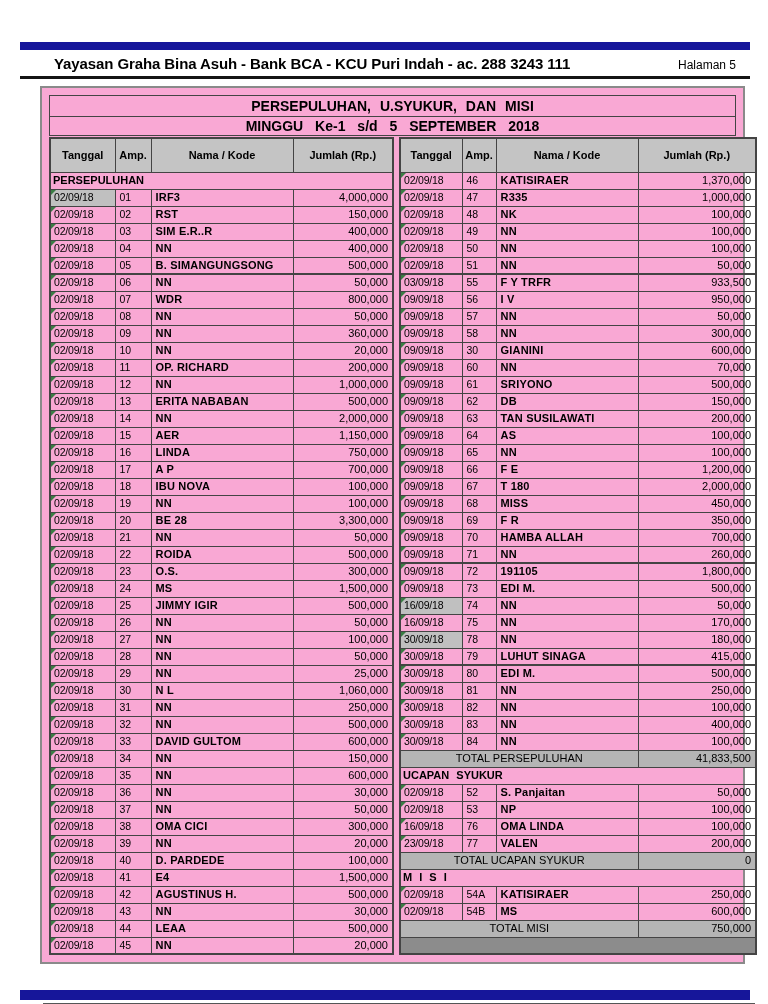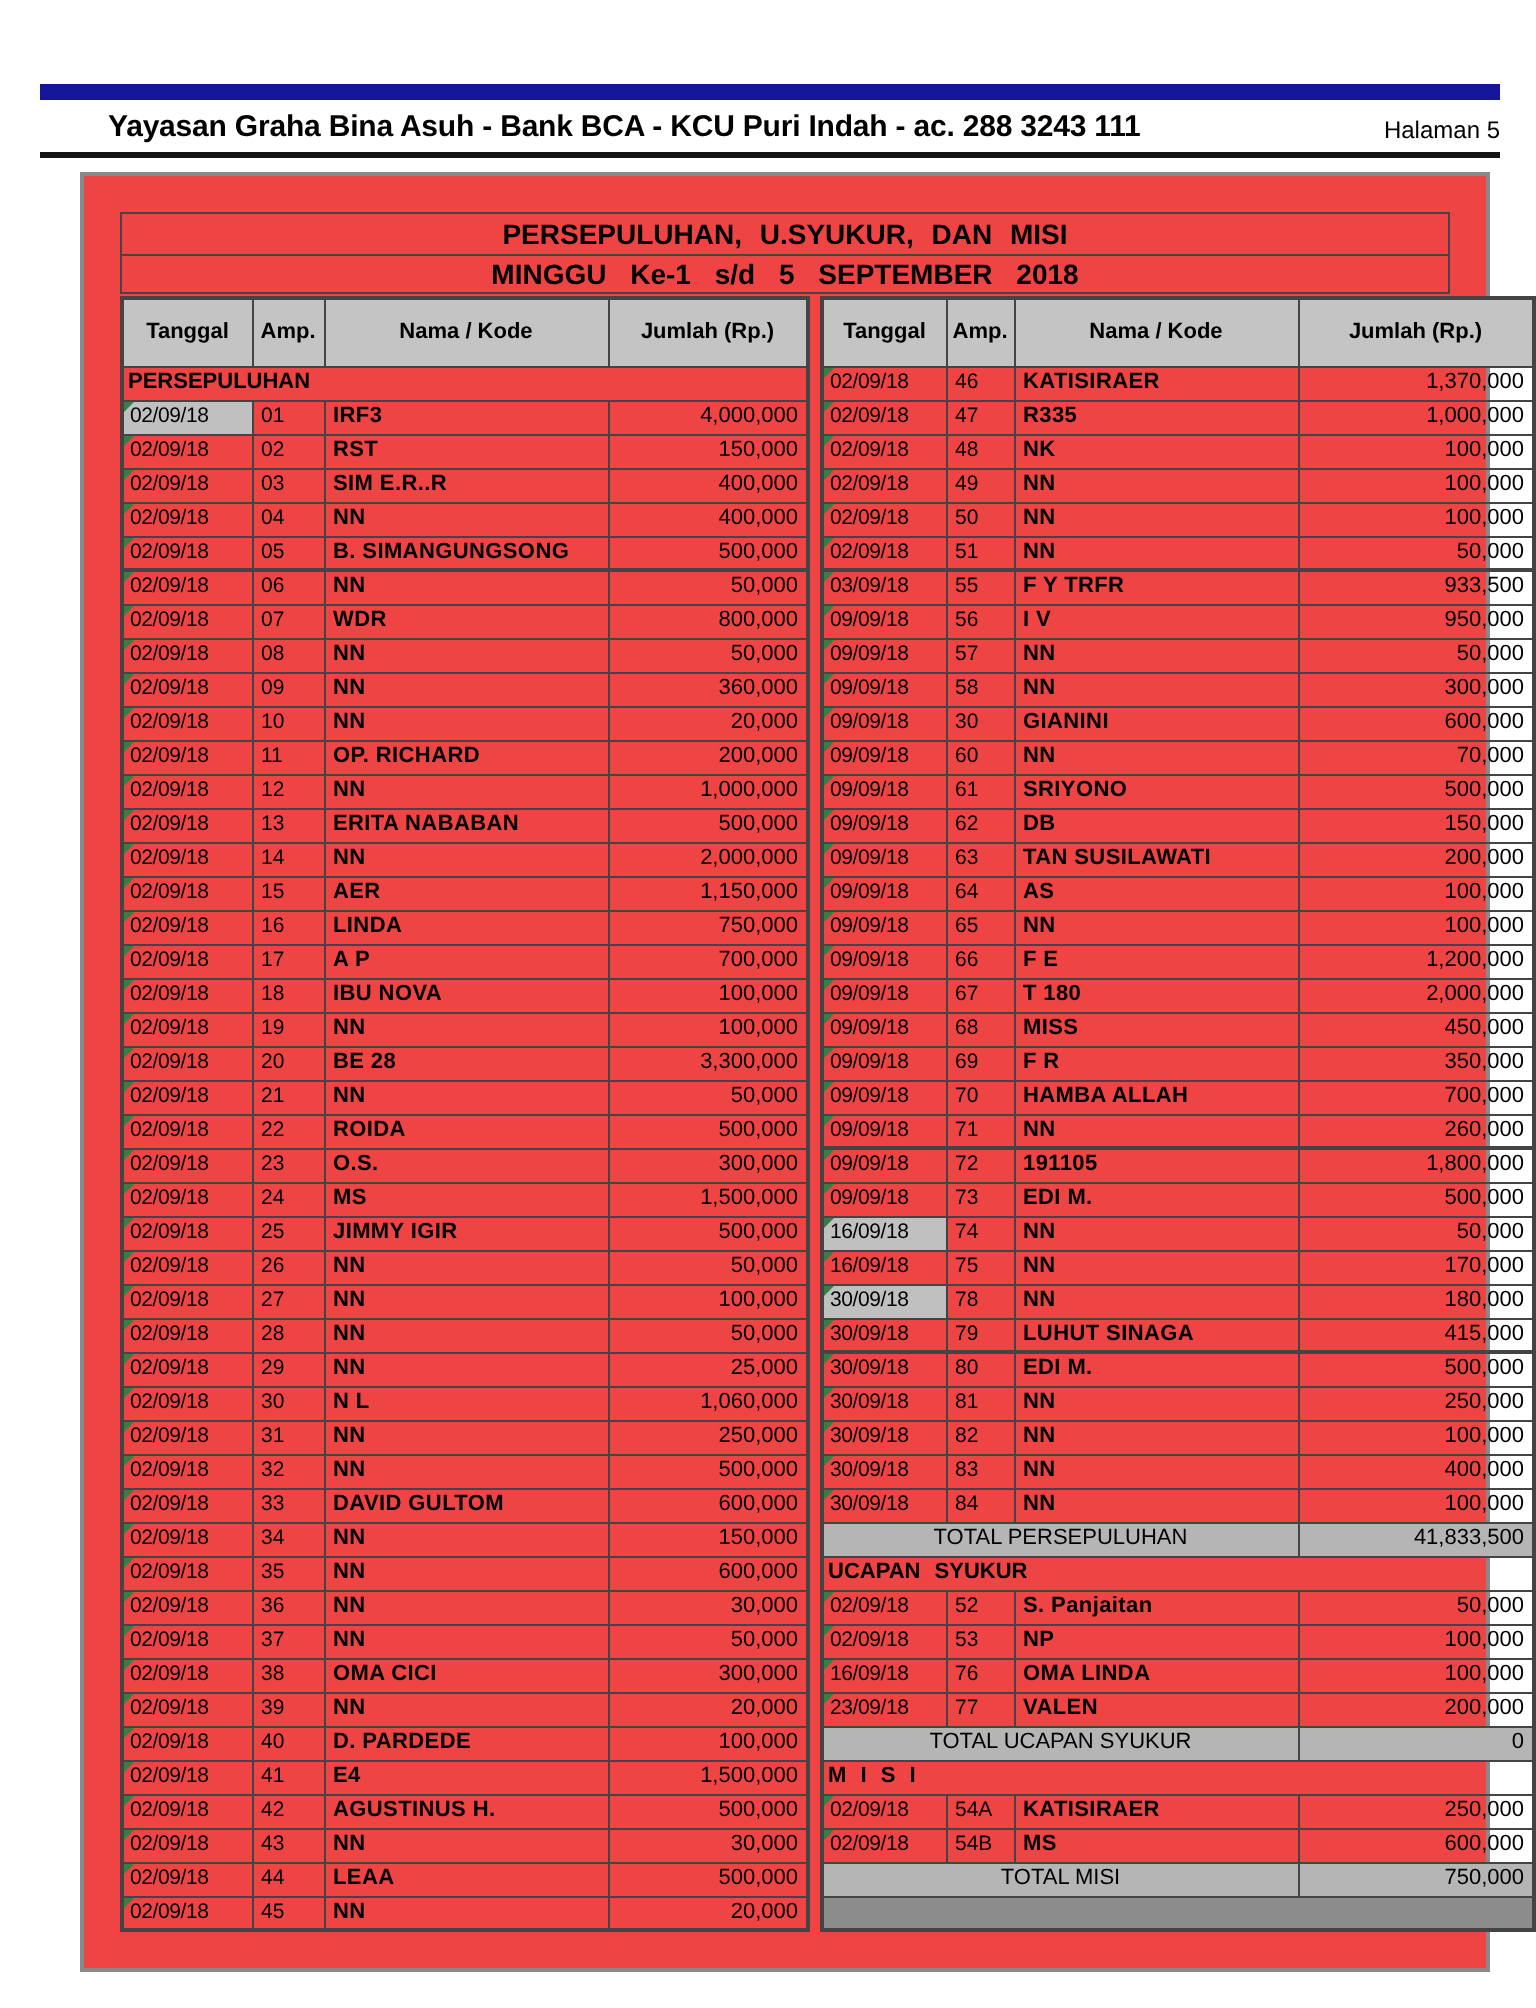--- a/index.html
+++ b/index.html
@@ -7,26 +7,26 @@
     --bar-gray:#8c8c8c; --hl-gray:#c0c0c0; --tri-green:#3a7d44;
     --line:#444;
   }
   *{box-sizing:border-box;}
   html,body{margin:0;padding:0;}
   body{
     width:768px;height:1004px;overflow:hidden;background:#fff;
     font-family:"Liberation Sans","DejaVu Sans",sans-serif;color:#000;
   }
   .top-bar{height:8px;background:var(--navy);margin:42px 18px 0 20px;}
-  .header-line{display:flex;align-items:flex-end;margin:5px 14px 0 54px;}
+  .header-line{display:flex;align-items:flex-end;margin:5px 28px 0 54px;}
   .header-title{flex:1;font-size:15px;font-weight:bold;letter-spacing:-0.1px;white-space:nowrap;}
   .page-num{font-size:12px;font-weight:400;padding-right:4px;}
   .header-rule{height:3px;background:#141414;margin:4px 18px 0 20px;}
 
-  .report-box{margin:7px 23px 0 40px;border:2px solid #8a8a8a;padding:18px;background:#ef4444;}
+  .report-box{margin:7px 23px 0 40px;border:2px solid #8a8a8a;padding:7px;background:#f9a8d4;}
   .report-title{border:1px solid var(--line);border-bottom:none;text-align:center;
     font-weight:bold;font-size:14px;height:21px;line-height:21px;word-spacing:5px;}
   .report-subtitle{border:1px solid var(--line);text-align:center;
     font-weight:bold;font-size:14px;height:20px;line-height:19px;word-spacing:8px;}
   .tables{display:flex;gap:5px;margin-top:1px;}
   table{border-collapse:collapse;table-layout:fixed;border:2px solid var(--line);}
   #left-table{width:343px;}
   #right-table{width:356px;}
   th,td{border:1px solid var(--line);overflow:hidden;white-space:nowrap;padding:0 2px;}
   th{background:var(--hdr-gray);font-size:11px;font-weight:bold;height:34px;text-align:center;}

